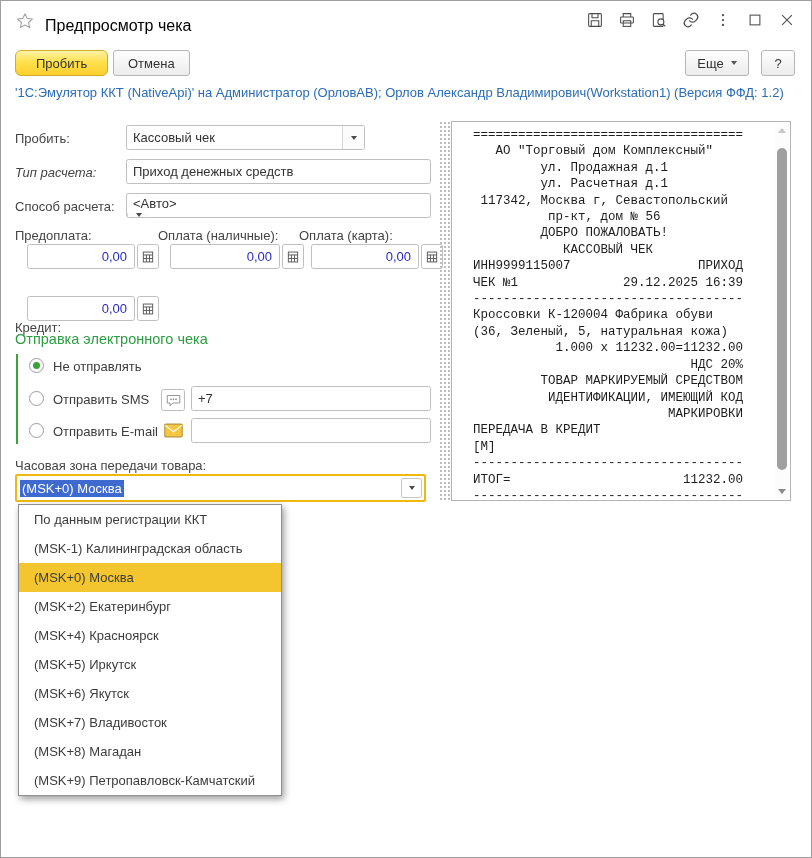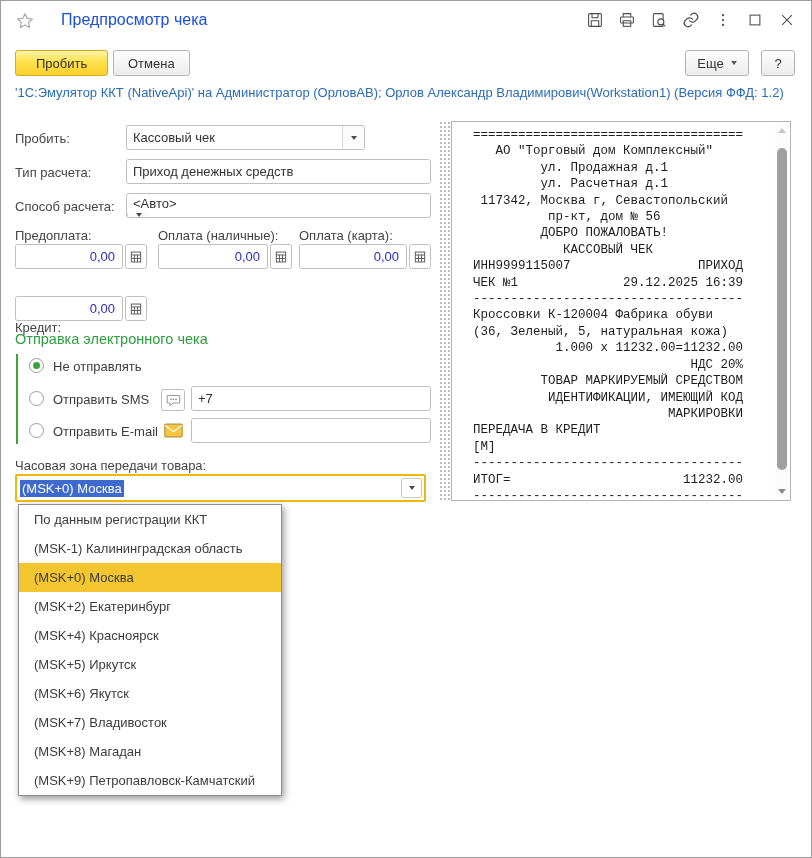--- a/index.html
+++ b/index.html
@@ -5,21 +5,21 @@
   * { box-sizing: border-box; margin: 0; padding: 0; }
   html,body { background:#fff; }
   body { font-family:"Liberation Sans","DejaVu Sans",sans-serif; }
   .window {
     position:relative; width:812px; height:858px; background:#fff;
     border:1px solid #9e9e9e; overflow:hidden;
   }
   
   .titlebar { position:absolute; left:0; top:0; width:100%; height:38px; background:#fff; }
   .star { position:absolute; left:14px; top:10px; width:20px; height:20px; cursor:pointer; }
-  .wtitle { position:absolute; left:44px; top:10px; font-size:16px; color:#1d4ed8;margin-left:16px; }
+  .wtitle { position:absolute; left:44px; top:16px; font-size:16px; color:#000000; }
   .winicons { position:absolute; right:14px; top:8px; display:flex; gap:11px; align-items:center; }
   .wicon { width:21px; height:21px; display:flex; align-items:center; justify-content:center; cursor:pointer; }
   .wicon svg { width:18px; height:18px; }
   
   .btn {
     height:26px; border:1px solid #b5b5b5; border-radius:3px;
     background:linear-gradient(180deg,#fefefe,#ececec);
     font-size:13px; color:#333; display:inline-flex; align-items:center; justify-content:center;
     padding:0 14px; cursor:pointer; font-family:inherit;
   }
@@ -36,21 +36,21 @@
   .input, .combo {
     position:absolute; height:25px; border:1px solid #bfbfbf; border-radius:2.5px; background:#fff;
     font-size:13px; color:#333; display:flex; align-items:stretch; overflow:hidden;
   }
   .input .txt, .combo .txt { flex:1; display:flex; align-items:center; padding:0 6px; white-space:nowrap; }
   .combo .dd {
     width:22px; border-left:1px solid #d6d6d6; background:#fcfcfc;
     display:flex; align-items:center; justify-content:center; cursor:pointer;
   }
   .arr { width:0; height:0; border-left:3.5px solid transparent; border-right:3.5px solid transparent; border-top:4.5px solid #4a4a4a; }
-  .moneyrow { position:absolute; display:flex; }
+  .moneyrow { position:absolute; display:flex;margin-left:12px; }
   .money-val {
     width:108px; height:25px; border:1px solid #bfbfbf; border-radius:2.5px; background:#fff;
     font-size:13px; color:#2a2ac4; display:flex; align-items:center; justify-content:flex-end; padding:0 7px;
   }
   .calcbtn {
     width:22px; height:25px; margin-left:2px; border:1px solid #bfbfbf; border-radius:2.5px; background:#fff;
     display:flex; align-items:center; justify-content:center; cursor:pointer;
   }
   
   .section-h { position:absolute; font-size:14.5px; color:#2b9e3f; }
@@ -156,39 +156,39 @@
           </svg>
       </div>
       <div class="wicon">
         <svg viewBox="0 0 24 24" fill="none" stroke="#4c4c4c" stroke-width="1.4">
             <path d="M5.5 5.5l13 13M18.5 5.5l-13 13"></path>
           </svg>
       </div>
     </div>
   </div>
 
-  <button class="btn btn-primary" style="position:absolute;left:14px;top:49px;">Пробить</button>
+  <button class="btn btn-primary" style="position:absolute;left:14px;top:49px;border-radius:6px;">Пробить</button>
   <button class="btn" style="position:absolute;left:112px;top:49px;">Отмена</button>
   <button class="btn" style="position:absolute;right:62px;top:49px;width:64px;">
       <span>Еще</span>
       <span class="caret"></span>
     </button>
   <button class="btn" style="position:absolute;right:16px;top:49px;width:34px;padding:0;">?</button>
 
   <div class="devinfo">'1С:Эмулятор ККТ (NativeApi)' на Администратор (ОрловАВ); Орлов Александр Владимирович(Workstation1) (Версия ФФД: 1.2)</div>
 
   <div class="lbl" style="left:14px;top:130px;">Пробить:</div>
   <div class="combo" style="left:125px;top:124px;width:239px;">
     <div class="txt">Кассовый чек</div>
     <div class="dd">
         <span class="arr"></span>
       </div>
   </div>
 
-  <div class="lbl" style="left:14px;top:164px;">Тип расчета:</div>
+  <div class="lbl" style="left:14px;top:164px;font-style:italic;">Тип расчета:</div>
   <div class="input" style="left:125px;top:158px;width:305px;">
     <div class="txt">Приход денежных средств</div>
   </div>
 
   <div class="lbl" style="left:14px;top:198px;">Способ расчета:</div>
   <div class="combo" style="left:125px;top:192px;width:305px;flex-direction:column;">
     <div class="txt">&lt;Авто&gt;</div>
     <div class="dd">
         <span class="arr"></span>
       </div>

